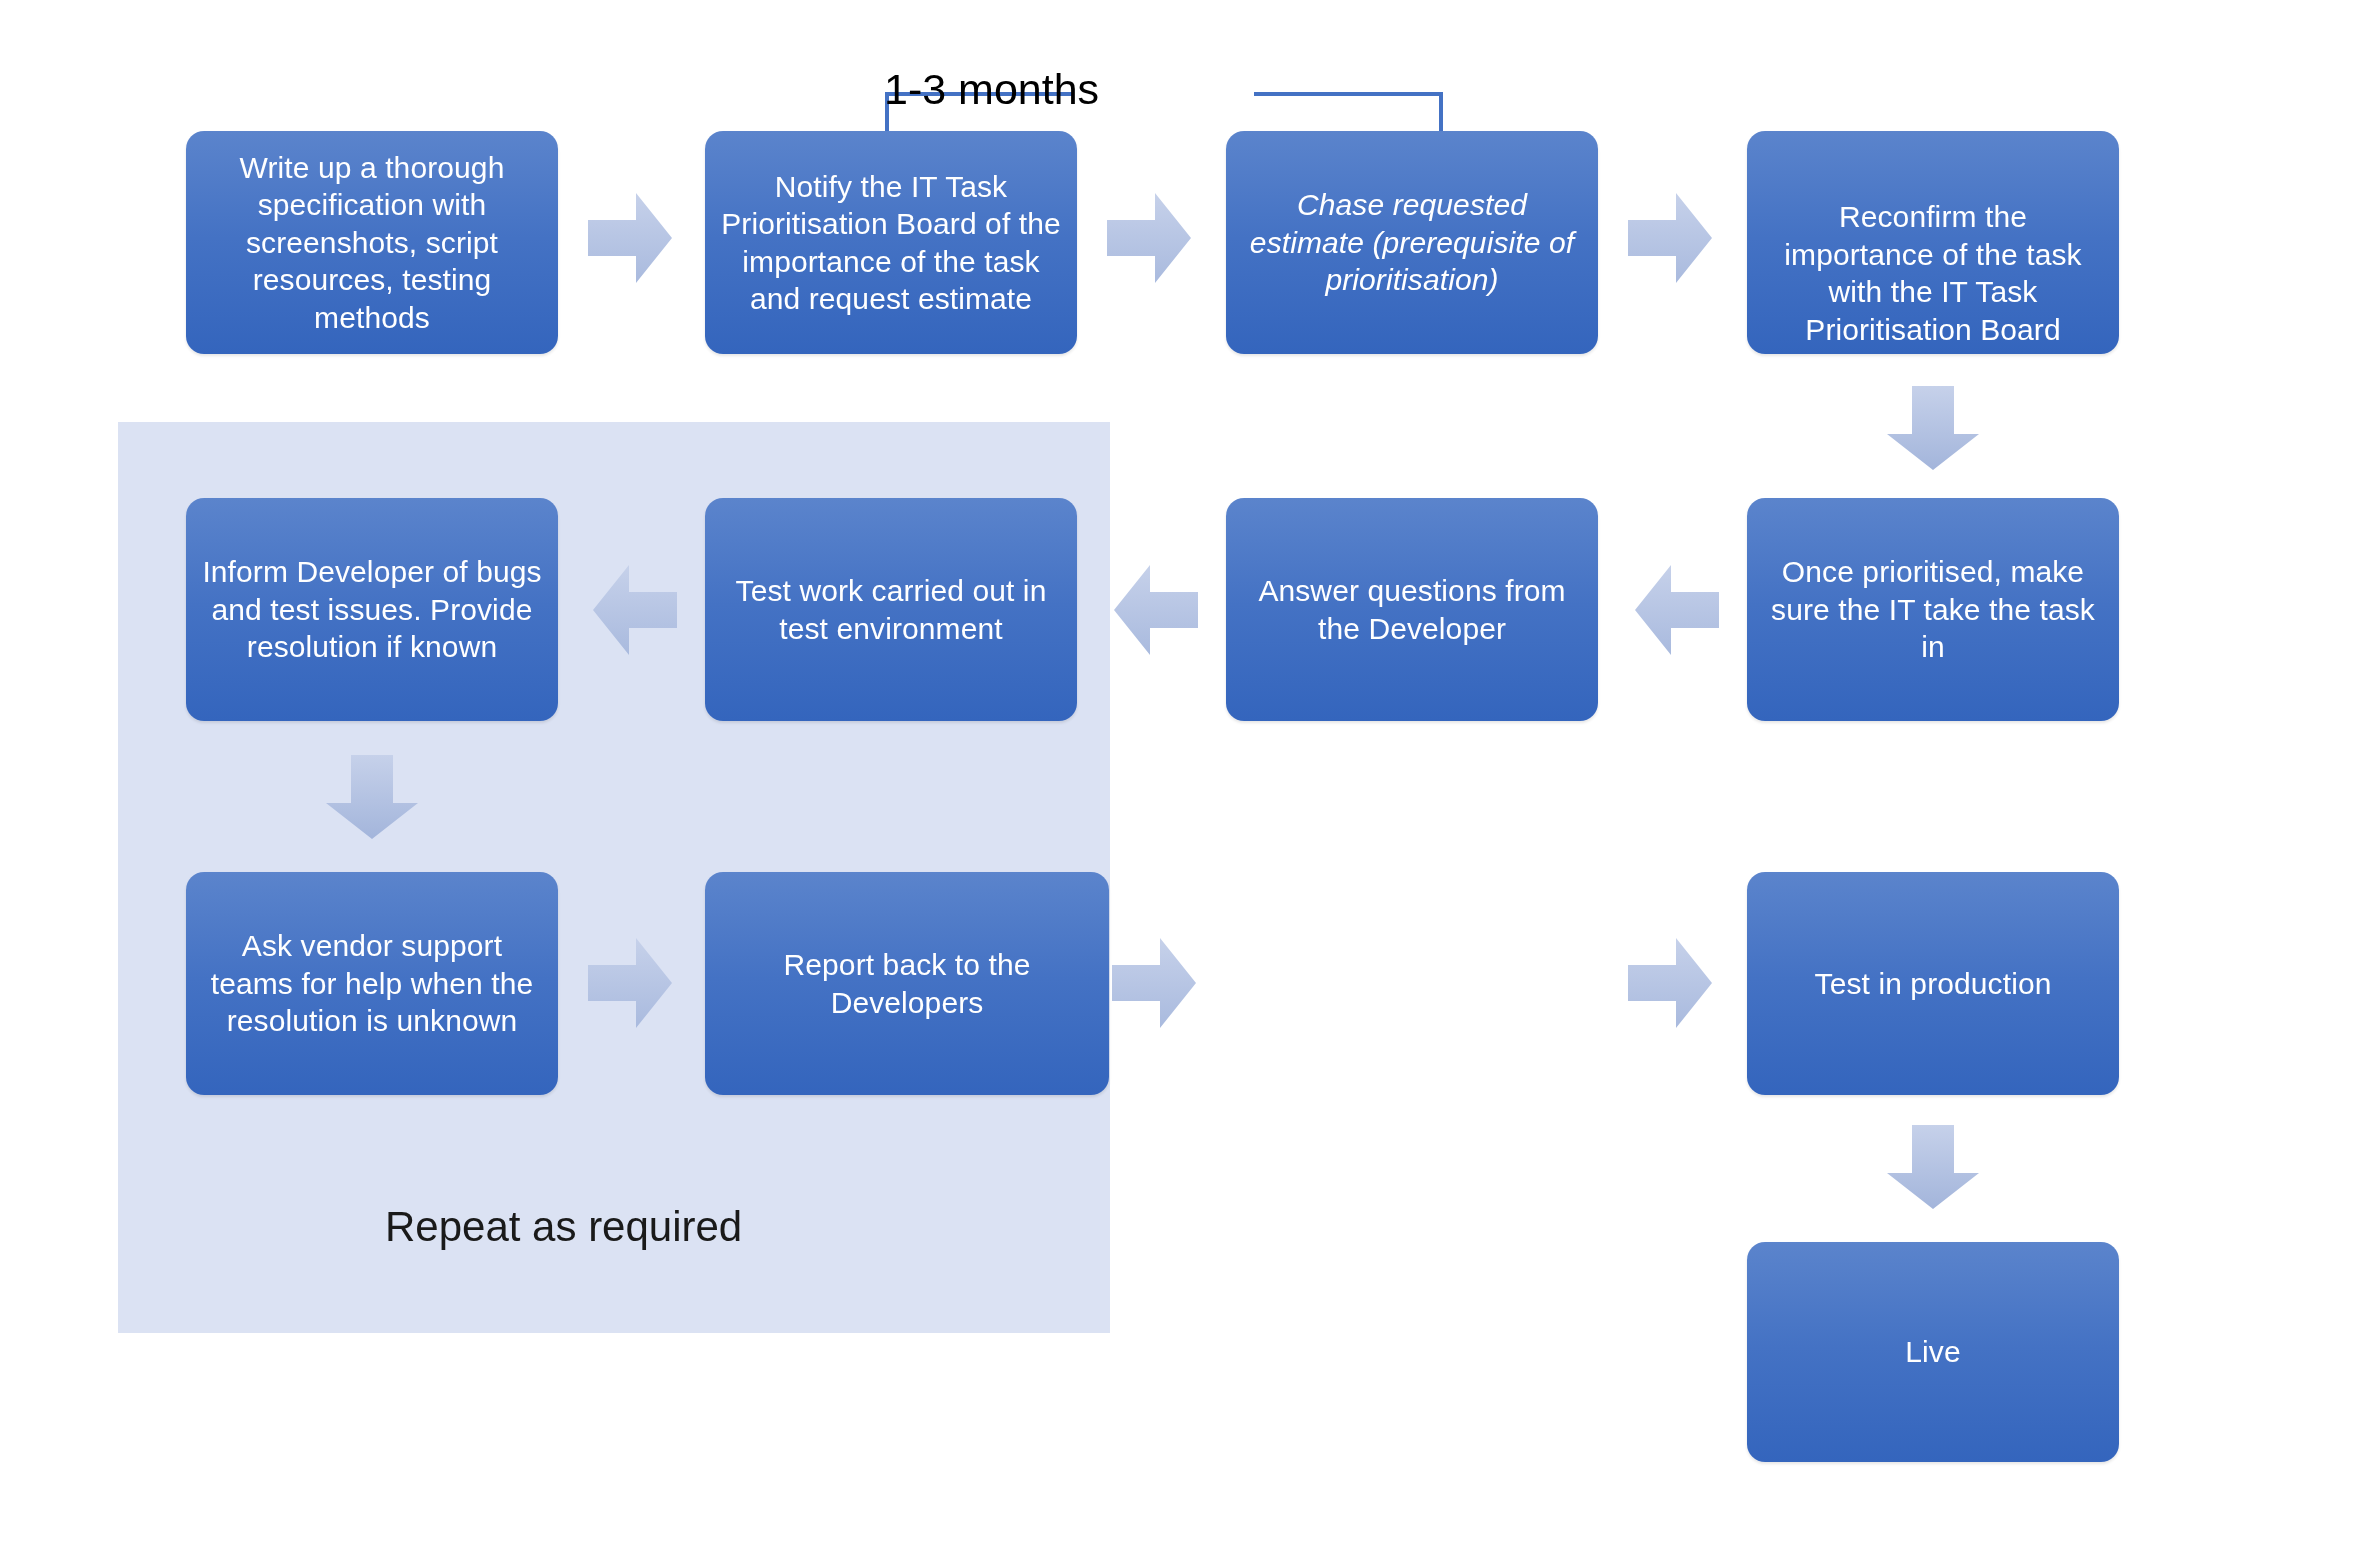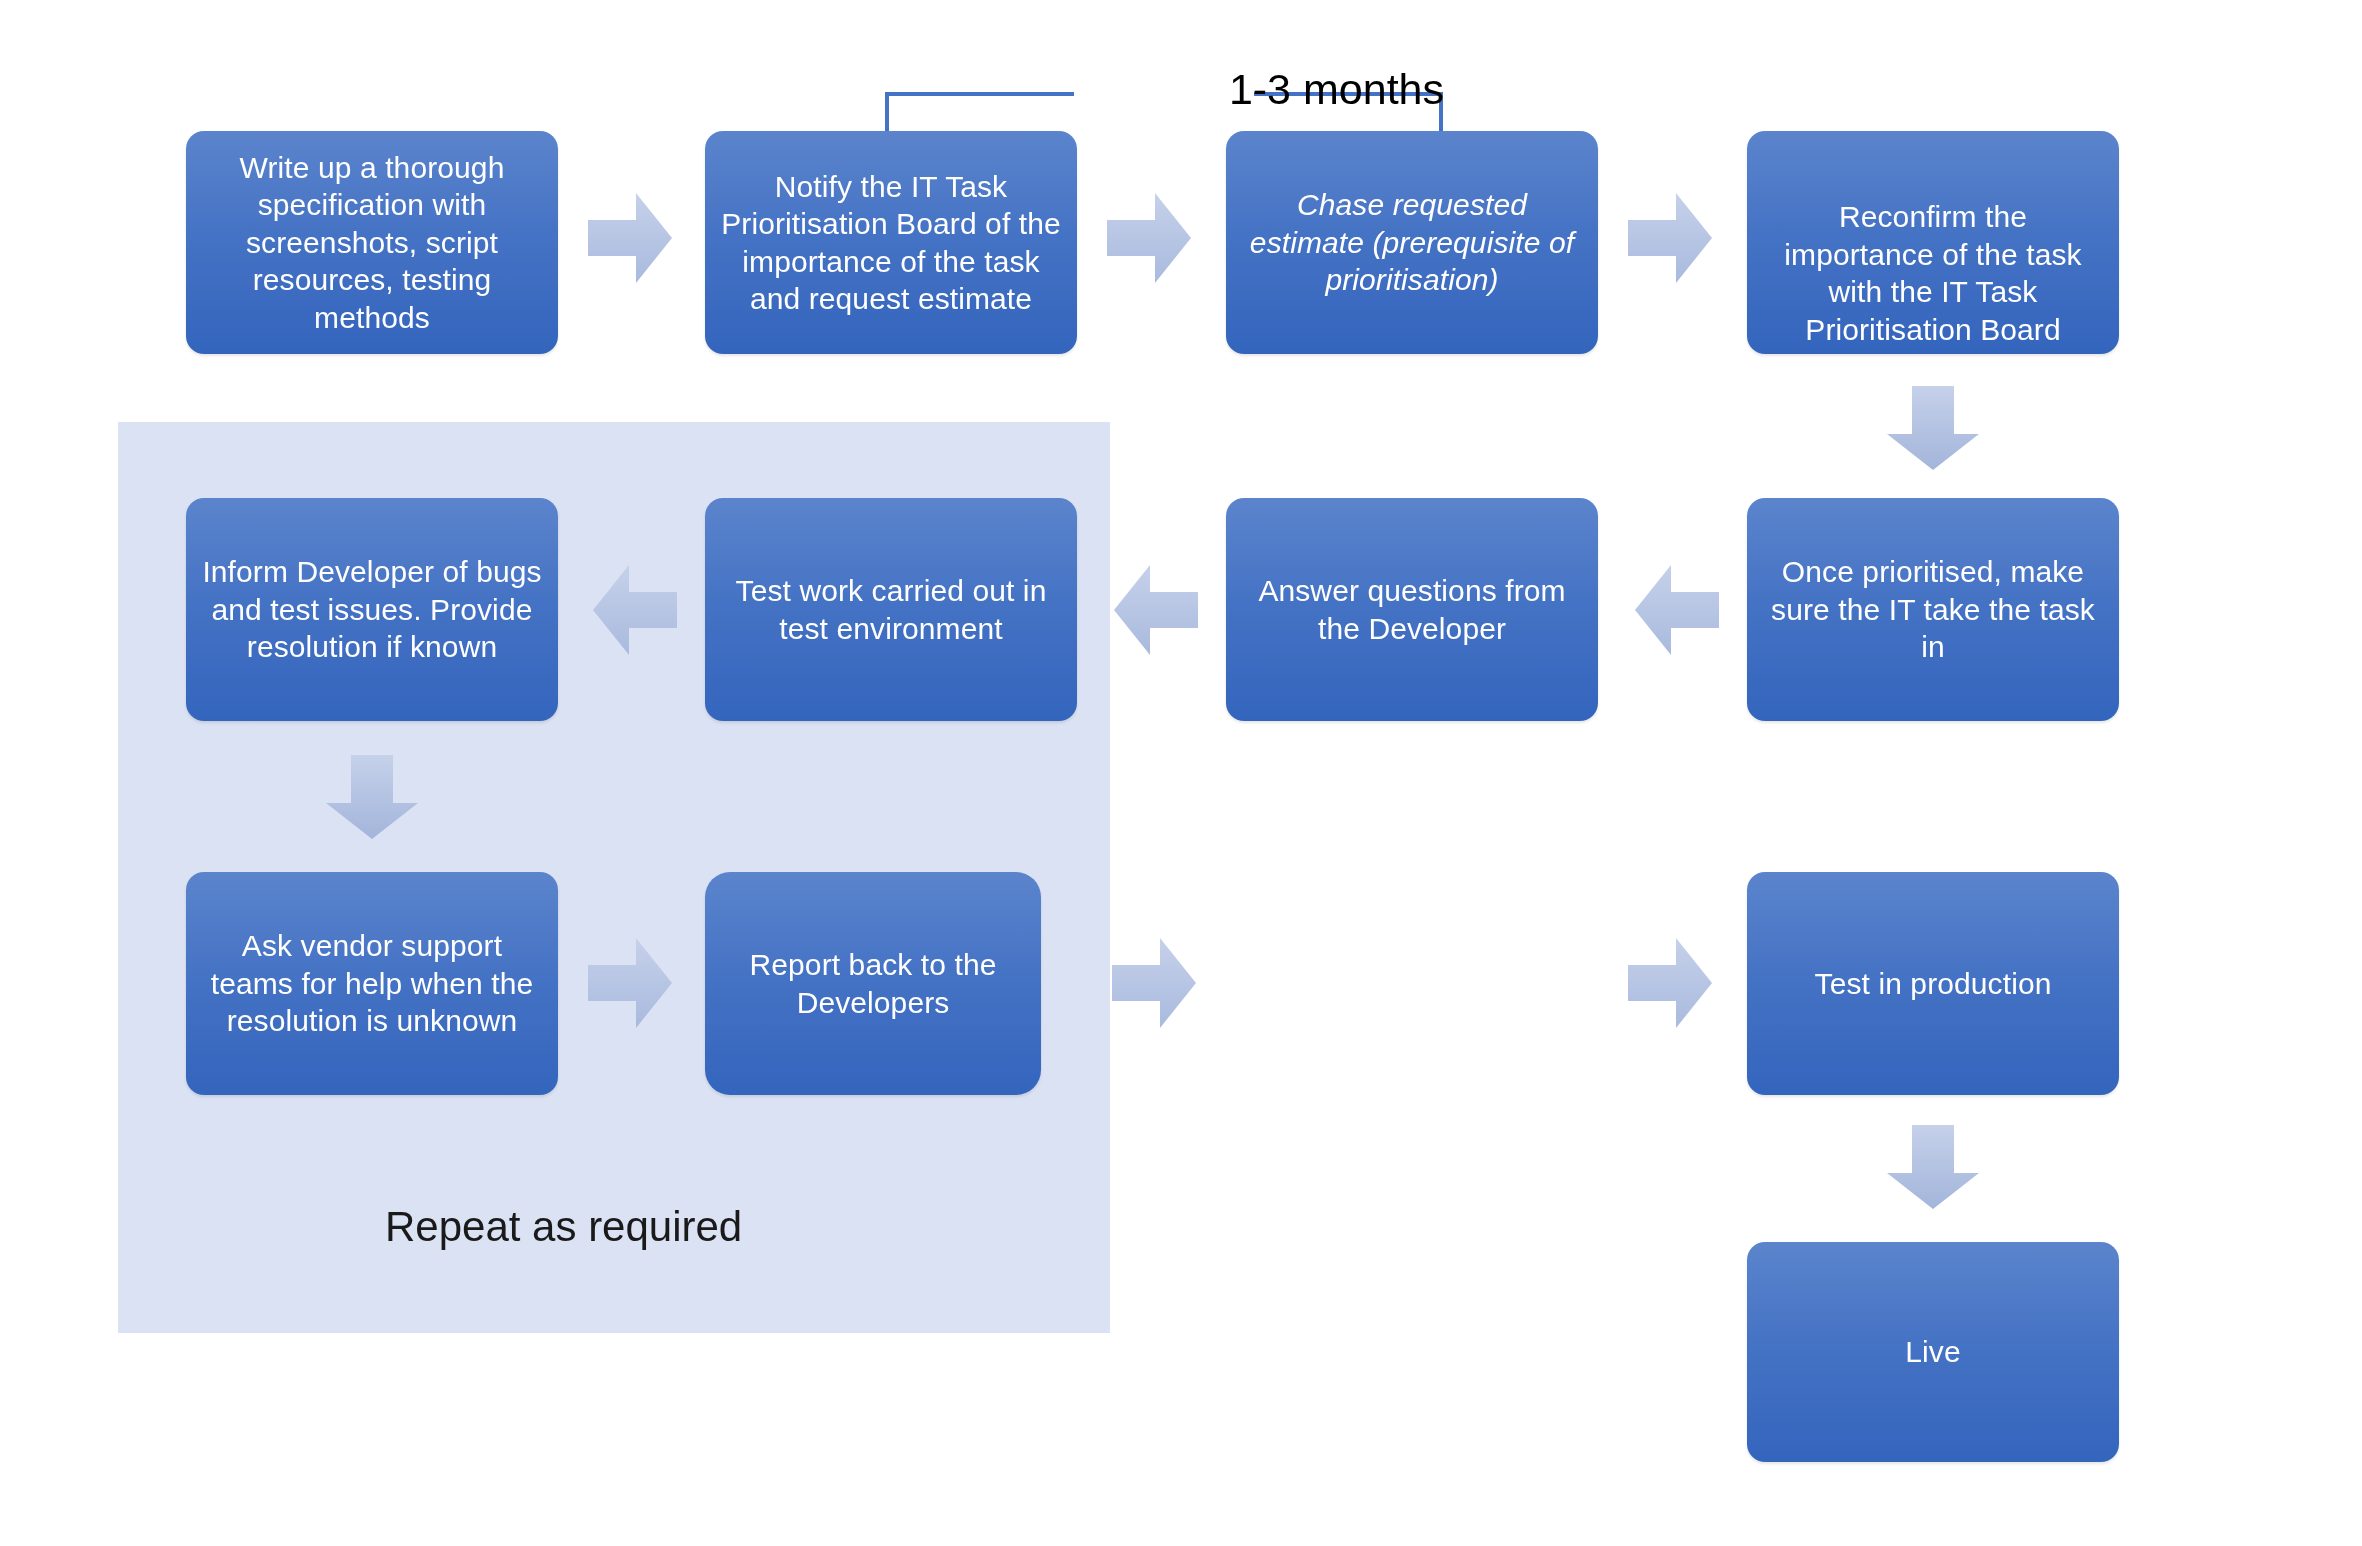--- a/index.html
+++ b/index.html
@@ -59,21 +59,21 @@
   .bracket {
     position: absolute;
   }
   .bracket svg { display: block; width: 100%; height: 100%; }
   .bracket-label {
     position: absolute;
     color: #000000;
     font-size: 43px;
     line-height: 1;
     white-space: nowrap;
-    text-align: right;
+    text-align: left;
     font-family: "Liberation Sans", sans-serif;
   }
 </style>
 </head>
 <body>
 
 <div id="canvas">
 
   <div class="group-box" style="left:118px; top:422px; width:992px; height:911px;"></div>
   <div class="group-label" style="left:385px; top:1203px;">Repeat as required</div>
@@ -223,21 +223,21 @@
       <defs>
         <linearGradient id="agR4" x1="0" y1="0" x2="0" y2="1">
           <stop offset="0%" stop-color="#c6d1ea"></stop>
           <stop offset="100%" stop-color="#a9bade"></stop>
         </linearGradient>
       </defs>
       <polygon points="0,27 48,27 48,0 84,45 48,90 48,63 0,63" fill="url(#agR4)"></polygon>
     </svg>
   </div>
 
-  <div class="node" style="left:705px; top:872px; width:336px; height:223px;border-radius:25px;">
+  <div class="node" style="left:705px; top:872px; width:404px; height:223px;">
     <span class="node-label">Report back to the Developers</span>
   </div>
 
   <div class="arrow" style="left:1112px; top:938px; width:84px; height:90px;">
     <svg viewBox="0 0 84 90" preserveAspectRatio="none">
       <defs>
         <linearGradient id="agR5" x1="0" y1="0" x2="0" y2="1">
           <stop offset="0%" stop-color="#c6d1ea"></stop>
           <stop offset="100%" stop-color="#a9bade"></stop>
         </linearGradient>

